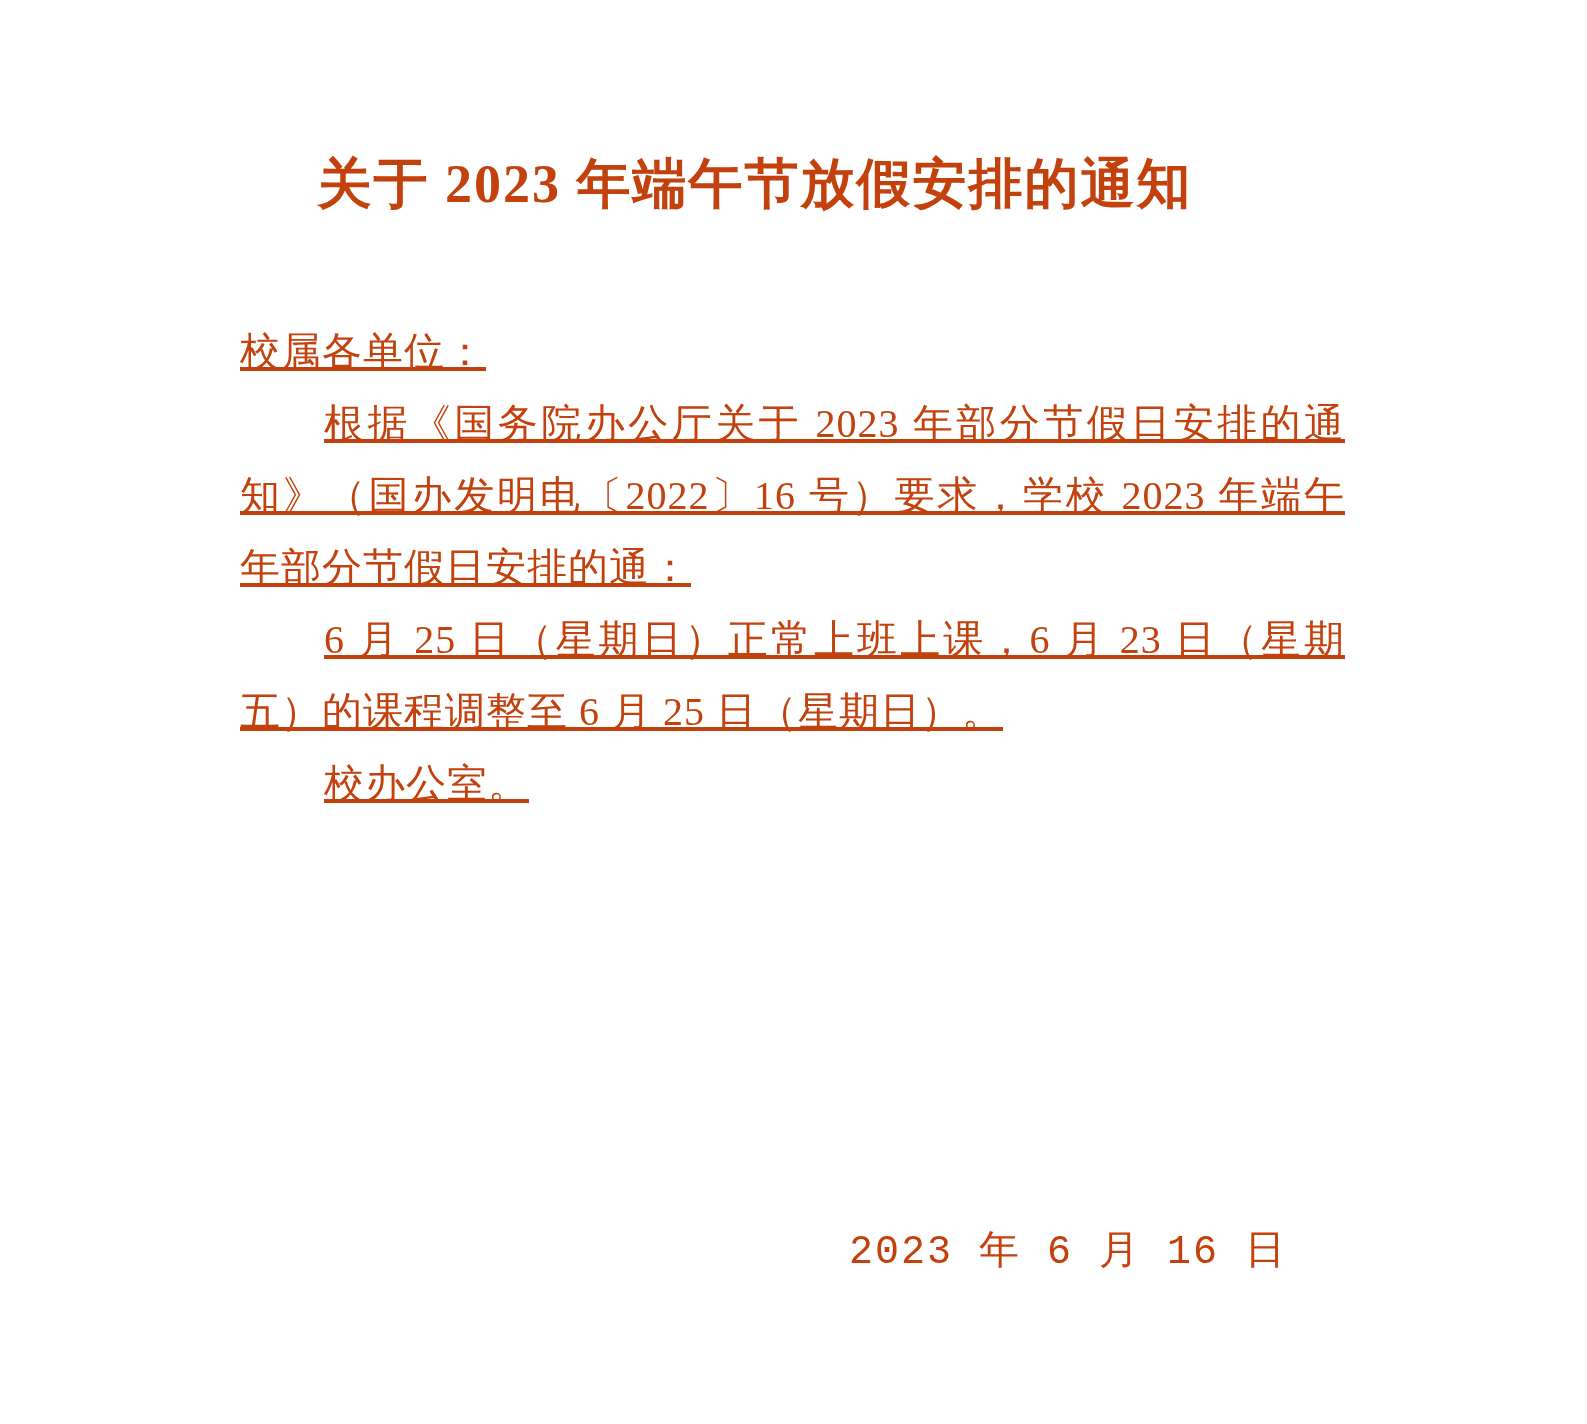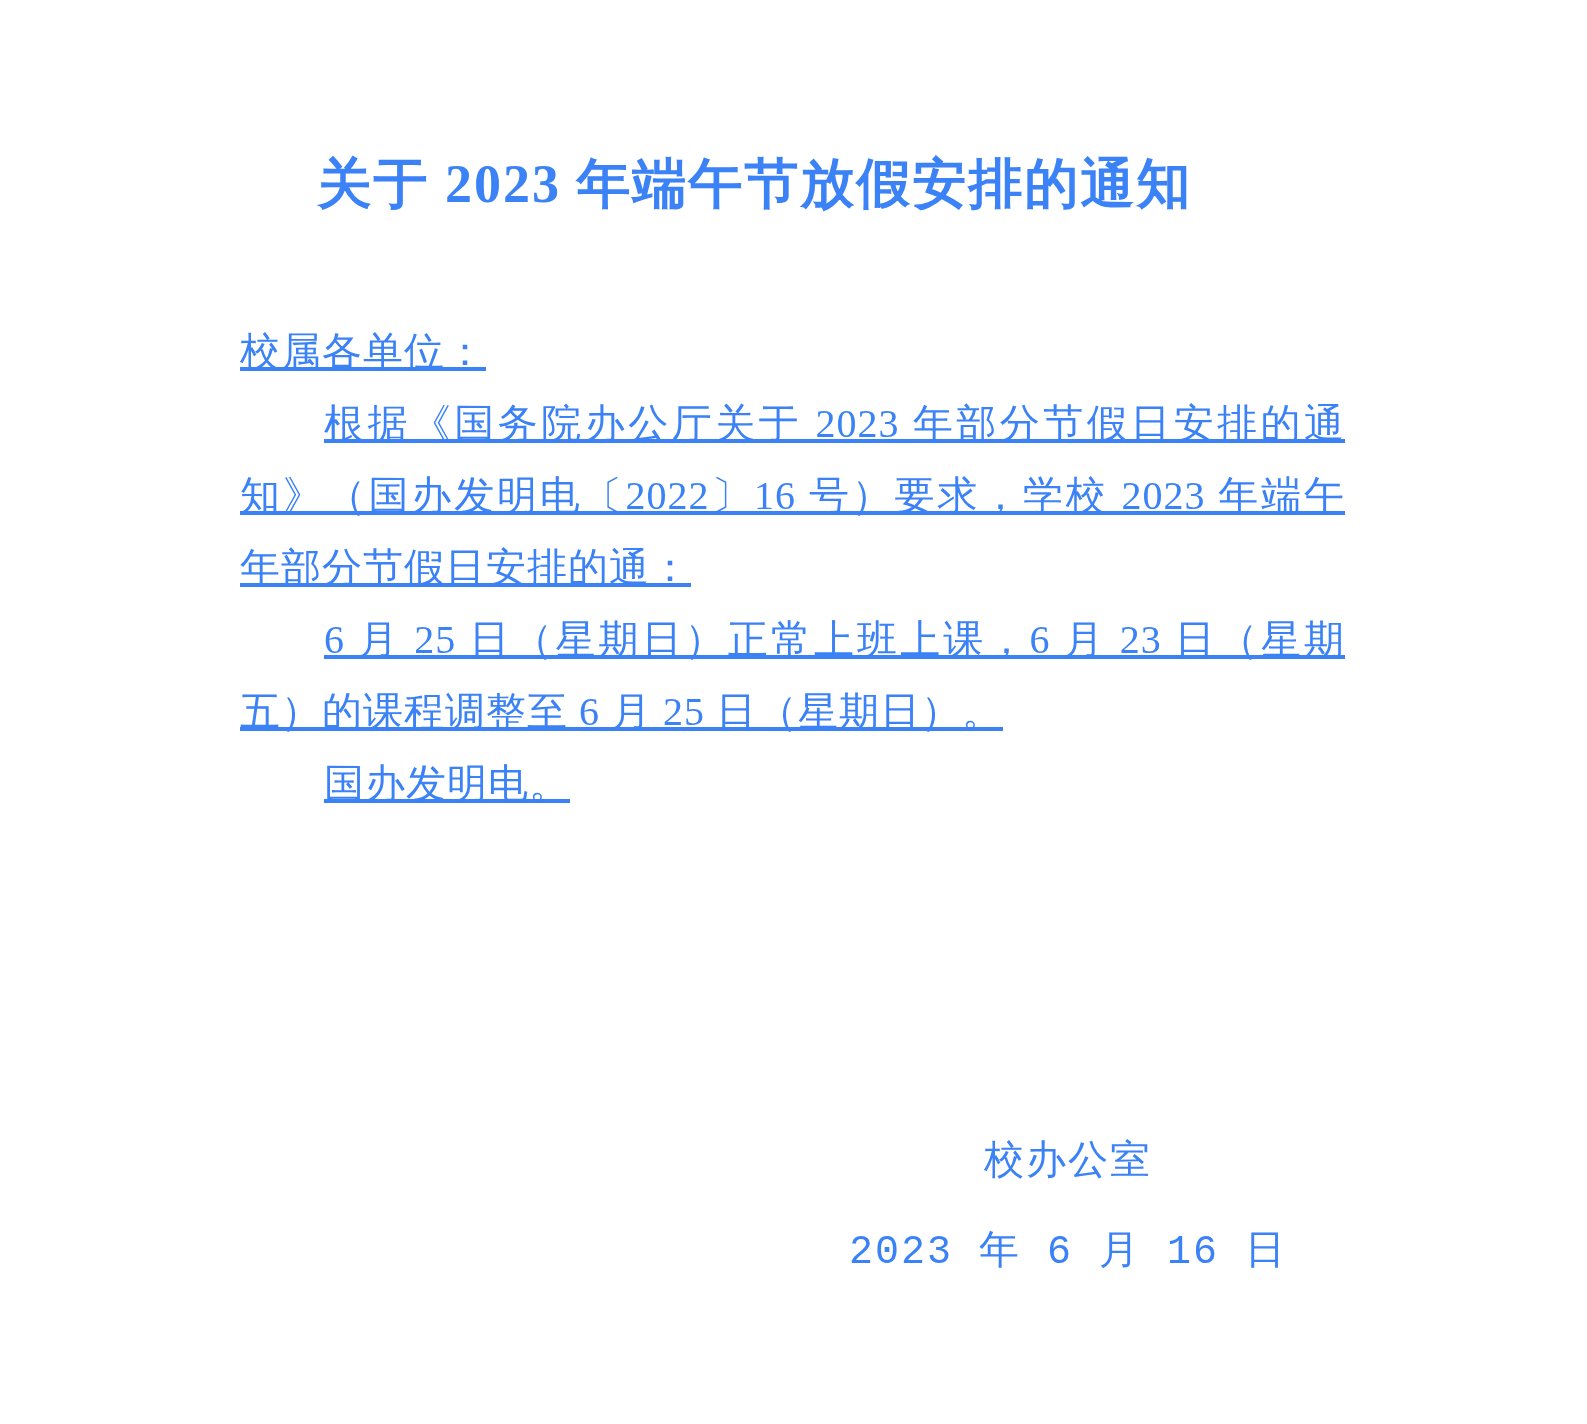--- a/index.html
+++ b/index.html
@@ -5,21 +5,21 @@
   html, body {
     margin: 0;
     padding: 0;
     background: #ffffff;
   }
   .page {
     position: relative;
     width: 1587px;
     height: 1424px;
     background: #ffffff;
-    color: #3b82f6;
+    color: #c2410c;
     font-family: "Liberation Serif", "DejaVu Serif", serif;
     overflow: hidden;
     border-radius: 14px;
   }
   .doc-title {
     position: absolute;
     top: 148px;
     left: 200px;
     width: 1110px;
     text-align: center;
@@ -67,20 +67,19 @@
 
   <div class="doc-title">关于 2023 年端午节放假安排的通知</div>
 
   <div class="doc-body">
     <div class="line">校属各单位：</div>
     <div class="line indent justify">根据《国务院办公厅关于 2023 年部分节假日安排的通</div>
     <div class="line justify">知》（国办发明电〔2022〕16 号）要求，学校 2023 年端午</div>
     <div class="line">年部分节假日安排的通：</div>
     <div class="line indent justify">6 月 25 日（星期日）正常上班上课，6 月 23 日（星期</div>
     <div class="line">五）的课程调整至 6 月 25 日（星期日）。</div>
-    <div class="line indent">国办发明电。</div>
+    <div class="line indent">校办公室。</div>
   </div>
 
-  <div class="sig-block sig-name">校办公室</div>
 
   <div class="sig-block sig-date">2023 年 6 月 16 日</div>
 
 </div>
 
 </body></html>

